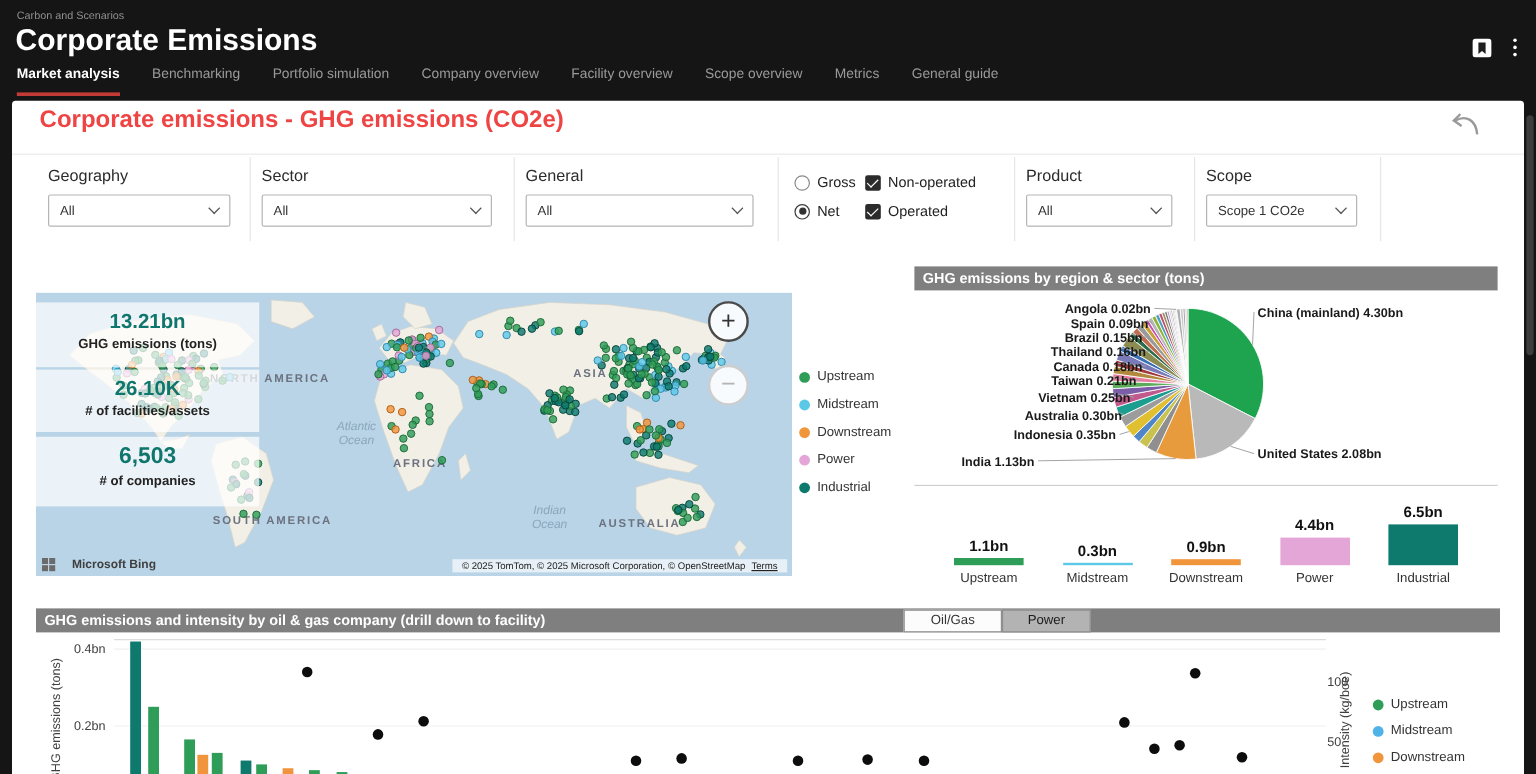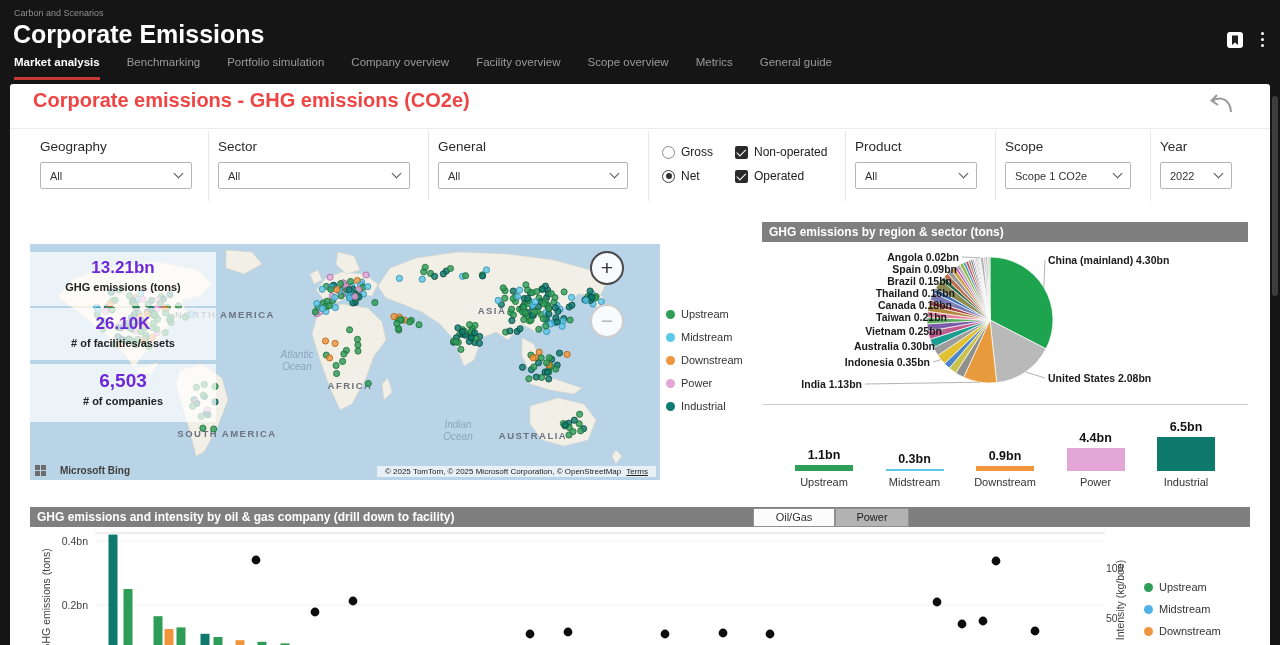--- a/index.html
+++ b/index.html
@@ -24,41 +24,41 @@
 
   
   .filterbar { position:absolute; left:0; top:44px; width:1260px; height:74px; border-top:1px solid #ececec; }
   .fdiv { position:absolute; top:2px; height:70px; width:1px; background:#e6e6e6; }
   .fgroup { position:absolute; top:10px; }
   .flabel { font-size:13.5px; color:#2b2b2b; margin-bottom:8px; }
   .dd { height:27px; border:1px solid #b5b5b5; border-radius:2px; background:#fff; display:flex;
         align-items:center; justify-content:space-between; padding:8px 9px; font-size:11px; color:#333; cursor:pointer; }
   .chev { width:7px; height:7px; border-right:1.6px solid #555; border-bottom:1.6px solid #555;
           transform:rotate(45deg); margin-top:-4px; }
-  .tglwrap { display:flex; gap:22px; top:16px; }
+  .tglwrap { display:flex; gap:8px; top:16px; }
   .optcol { display:flex; flex-direction:column; gap:10px; }
   .optrow { display:flex; align-items:center; gap:6px; font-size:12px; color:#222; cursor:pointer; }
   .rd { width:13px; height:13px; border:1px solid #8a8a8a; border-radius:50%; position:relative; background:#fff; }
   .rd.sel { border-color:#3c3c3c; }
   .rd.sel::after { content:""; position:absolute; left:2.5px; top:2.5px; width:6px; height:6px; border-radius:50%; background:#333; }
   .cb { width:13px; height:13px; background:#2b2b2b; border-radius:2px; position:relative; }
   .cb::after { content:""; position:absolute; left:4.2px; top:1.4px; width:3.6px; height:7.5px;
                border:solid #fff; border-width:0 1.5px 1.5px 0; transform:rotate(45deg); }
 
   
   .panel-h { position:absolute; height:20px; background:#7f7f7f; color:#fff; font-size:12px; font-weight:bold;
              line-height:20px; padding-left:7px; }
   .ph-map { left:20px; top:138px; width:716px; }
   .ph-pie { left:752px; top:138px; width:486px; }
   .ph-bottom { left:20px; top:423px; width:1220px; }
 
   
   .mapwrap { position:absolute; left:20px; top:160px; width:630px; height:236px; background:#b9d4e6; overflow:hidden; }
   .mstat { position:absolute; left:0; width:186px; background:rgba(255,255,255,.72); text-align:center; padding-top:6px; }
-  .mstat .v { font-size:17px; font-weight:bold; color:#6d28d9; }
+  .mstat .v { font-size:17px; font-weight:bold; color:#0f766e; }
   .mstat .l { font-size:11px; font-weight:bold; color:#222; margin-top:3px; }
   .mstat.s3 .v { font-size:19px; }
   .zbtn { position:absolute; left:560px; width:34px; height:34px; border-radius:50%; background:rgba(255,255,255,.9);
           font-size:21px; line-height:30px; text-align:center; cursor:pointer; }
   .zplus { top:7px; border:2.5px solid #4a4a4a; color:#333; }
   .zminus { top:60px; border:2.5px solid #cdcdcd; color:#b5b5b5; }
   .attrib { position:absolute; right:4px; bottom:3px; font-size:8px; color:#222;
             background:rgba(255,255,255,.65); padding:1px 8px;margin-top:31px; }
   .attrib .terms { text-decoration:underline; margin-left:5px; cursor:pointer; }
   .binglogo { position:absolute; left:5px; bottom:4px; display:flex; align-items:center; gap:14px;
@@ -181,27 +181,20 @@
         <div class="flabel">Product</div>
         <div class="dd">
           <span>All</span>
           <span class="chev"></span>
         </div>
       </div>
       <div class="fgroup" style="left:995px;width:126px">
         <div class="flabel">Scope</div>
         <div class="dd">
           <span>Scope 1 CO2e</span>
-          <span class="chev"></span>
-        </div>
-      </div>
-      <div class="fgroup" style="left:1150px;width:72px">
-        <div class="flabel">Year</div>
-        <div class="dd">
-          <span>2022</span>
           <span class="chev"></span>
         </div>
       </div>
     </section>
 
     <div class="panel-h ph-pie">GHG emissions by region &amp; sector (tons)</div>
 
     <div class="mapwrap">
       <svg id="map-svg" width="630" height="236">
           <rect x="0" y="0" width="630" height="236" fill="#b9d4e6"></rect>

